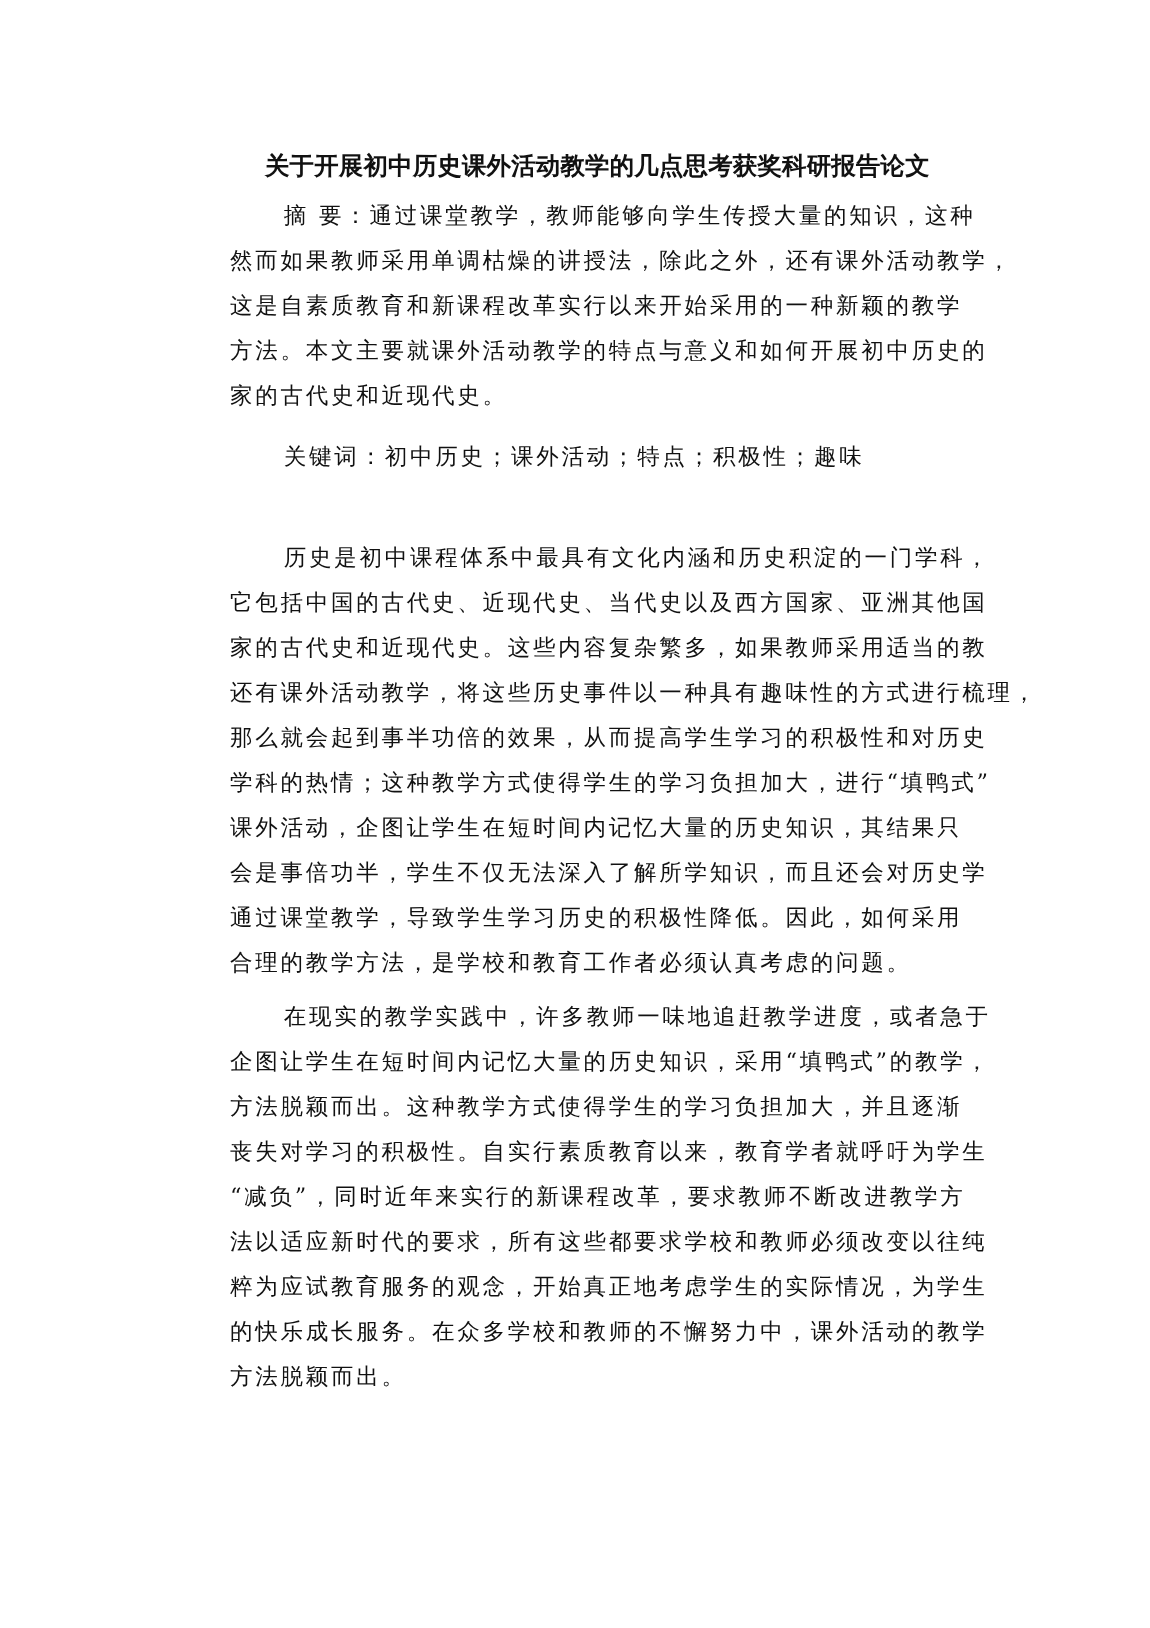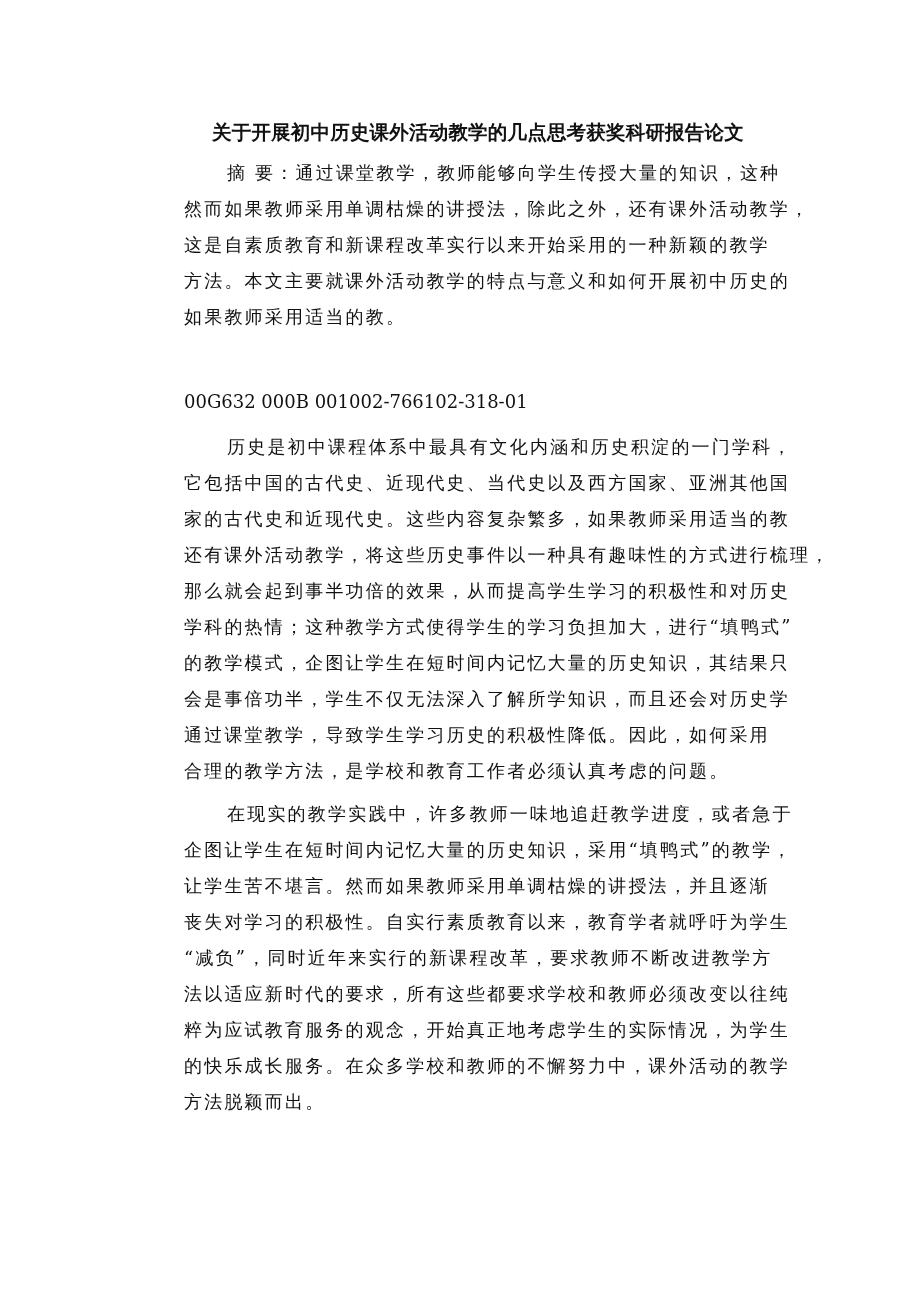--- a/index.html
+++ b/index.html
@@ -19,42 +19,42 @@
 <body>
 
 <div class="page">
   <div class="title" style="top:119px">关于开展初中历史课外活动教学的几点思考获奖科研报告论文</div>
 
   <div>
     <div class="line indent" style="top:159px">摘 要：通过课堂教学，教师能够向学生传授大量的知识，这种</div>
     <div class="line" style="top:195px">然而如果教师采用单调枯燥的讲授法，除此之外，还有课外活动教学，</div>
     <div class="line" style="top:231px">这是自素质教育和新课程改革实行以来开始采用的一种新颖的教学</div>
     <div class="line" style="top:267px">方法。本文主要就课外活动教学的特点与意义和如何开展初中历史的</div>
-    <div class="line" style="top:303px">如果教师采用适当的教。</div>
+    <div class="line" style="top:303px">家的古代史和近现代史。</div>
   </div>
 
-  <div class="code" style="top:388px">00G632 000B 001002-766102-318-01</div>
+  <div class="line indent" style="top:352px">关键词：初中历史；课外活动；特点；积极性；趣味</div>
 
   <div>
     <div class="line indent" style="top:433px">历史是初中课程体系中最具有文化内涵和历史积淀的一门学科，</div>
     <div class="line" style="top:469px">它包括中国的古代史、近现代史、当代史以及西方国家、亚洲其他国</div>
     <div class="line" style="top:505px">家的古代史和近现代史。这些内容复杂繁多，如果教师采用适当的教</div>
     <div class="line" style="top:541px">还有课外活动教学，将这些历史事件以一种具有趣味性的方式进行梳理，</div>
     <div class="line" style="top:577px">那么就会起到事半功倍的效果，从而提高学生学习的积极性和对历史</div>
     <div class="line" style="top:613px">学科的热情；这种教学方式使得学生的学习负担加大，进行“填鸭式”</div>
-    <div class="line" style="top:649px">的教学模式，企图让学生在短时间内记忆大量的历史知识，其结果只</div>
+    <div class="line" style="top:649px">课外活动，企图让学生在短时间内记忆大量的历史知识，其结果只</div>
     <div class="line" style="top:685px">会是事倍功半，学生不仅无法深入了解所学知识，而且还会对历史学</div>
     <div class="line" style="top:721px">通过课堂教学，导致学生学习历史的积极性降低。因此，如何采用</div>
     <div class="line" style="top:757px">合理的教学方法，是学校和教育工作者必须认真考虑的问题。</div>
   </div>
 
   <div>
     <div class="line indent" style="top:800px">在现实的教学实践中，许多教师一味地追赶教学进度，或者急于</div>
     <div class="line" style="top:836px">企图让学生在短时间内记忆大量的历史知识，采用“填鸭式”的教学，</div>
-    <div class="line" style="top:872px">让学生苦不堪言。然而如果教师采用单调枯燥的讲授法，并且逐渐</div>
+    <div class="line" style="top:872px">方法脱颖而出。这种教学方式使得学生的学习负担加大，并且逐渐</div>
     <div class="line" style="top:908px">丧失对学习的积极性。自实行素质教育以来，教育学者就呼吁为学生</div>
     <div class="line" style="top:944px">“减负”，同时近年来实行的新课程改革，要求教师不断改进教学方</div>
     <div class="line" style="top:980px">法以适应新时代的要求，所有这些都要求学校和教师必须改变以往纯</div>
     <div class="line" style="top:1016px">粹为应试教育服务的观念，开始真正地考虑学生的实际情况，为学生</div>
     <div class="line" style="top:1052px">的快乐成长服务。在众多学校和教师的不懈努力中，课外活动的教学</div>
     <div class="line" style="top:1088px">方法脱颖而出。</div>
   </div>
 </div>
 
 </body></html>

